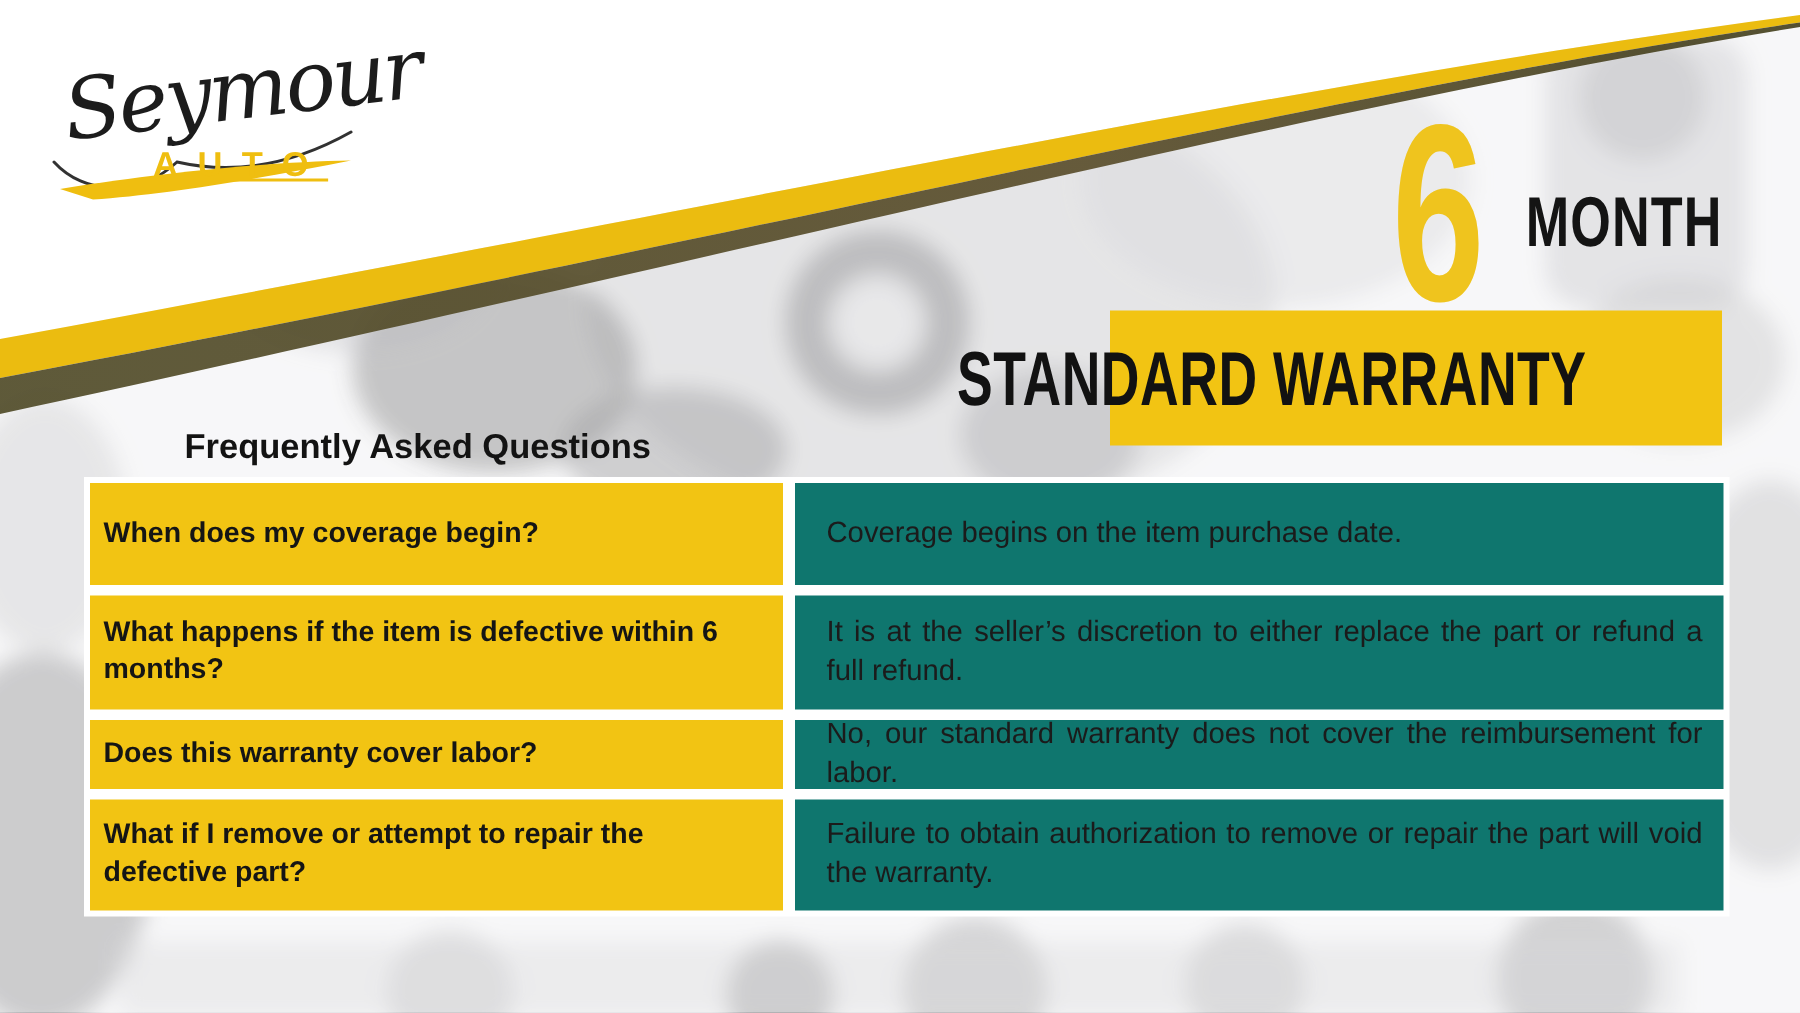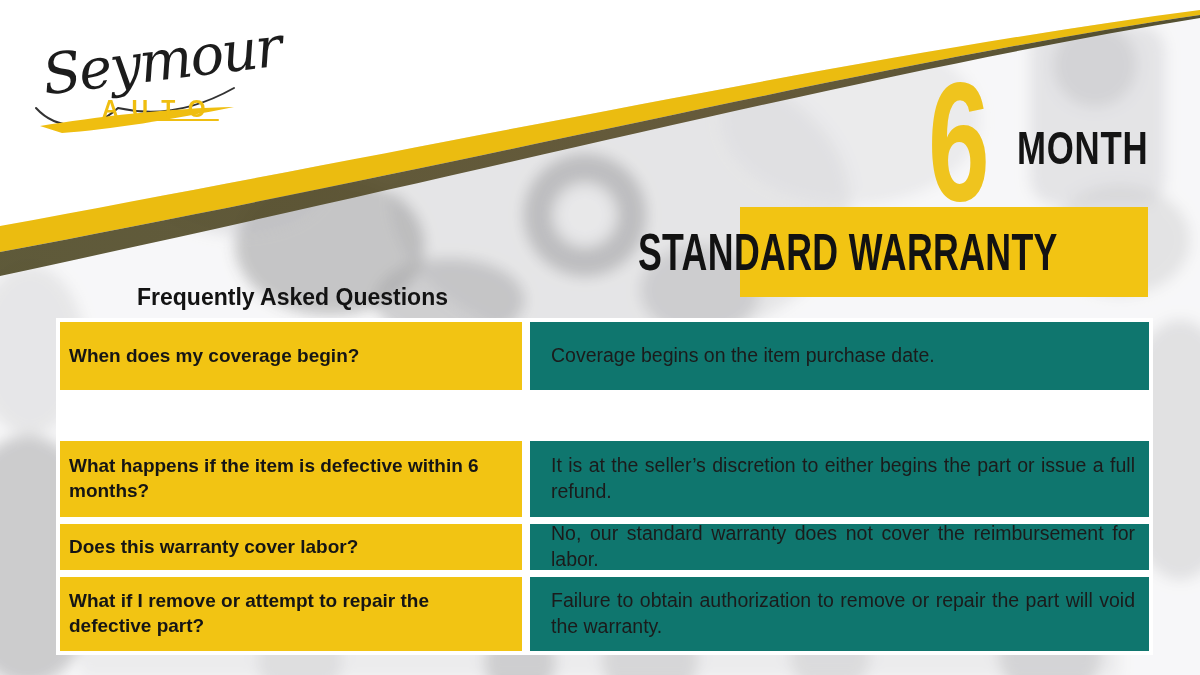--- a/index.html
+++ b/index.html
@@ -37,31 +37,31 @@
     position:absolute; left:740px; top:207px; width:408px; height:90px;
     background:#F2C413; display:flex; align-items:center; justify-content:flex-end;
   }
   .hero-banner .cond {
     font-size:51px; font-weight:bold; color:#121212; white-space:nowrap;
     transform:scaleX(0.70); transform-origin:center center; letter-spacing:0.5px;
   }
 
   
   .faq-title {
-    position:absolute; left:137px; top:284px;
+    position:absolute; left:123px; top:284px;
     font-size:23px; font-weight:bold; color:#131313;
   }
   .faq-table {
     position:absolute; left:56px; top:318px; width:1097px;
     background:#ffffff; padding:4px; box-sizing:border-box;
     display:flex; flex-direction:column; gap:7px;
   }
   .faq-row { display:flex; gap:8px; }
   .faq-row:nth-child(1) { height:68px; }
-  .faq-row:nth-child(2) { height:76px;margin-top:44px; }
+  .faq-row:nth-child(2) { height:76px; }
   .faq-row:nth-child(3) { height:46px; }
   .faq-row:nth-child(4) { height:74px;justify-content:space-between; }
   .q-cell {
     width:462px; flex:0 0 462px; background:#F2C413;
     display:flex; align-items:center; box-sizing:border-box;
   }
   .q-cell span {
     font-size:19px; font-weight:bold; color:#151515; line-height:1.3;
     padding:0 18px 0 9px;
   }
@@ -148,21 +148,21 @@
       </div>
       <div class="a-cell">
         <span>Coverage begins on the item purchase date.</span>
       </div>
     </div>
     <div class="faq-row">
       <div class="q-cell">
         <span>What happens if the item is defective within 6 months?</span>
       </div>
       <div class="a-cell">
-        <span>It is at the seller’s discretion to either begins the part or issue a full refund.</span>
+        <span>It is at the seller’s discretion to either replace the part or refund a full refund.</span>
       </div>
     </div>
     <div class="faq-row">
       <div class="q-cell">
         <span>Does this warranty cover labor?</span>
       </div>
       <div class="a-cell">
         <span>No, our standard warranty does not cover the reimbursement for labor.</span>
       </div>
     </div>

